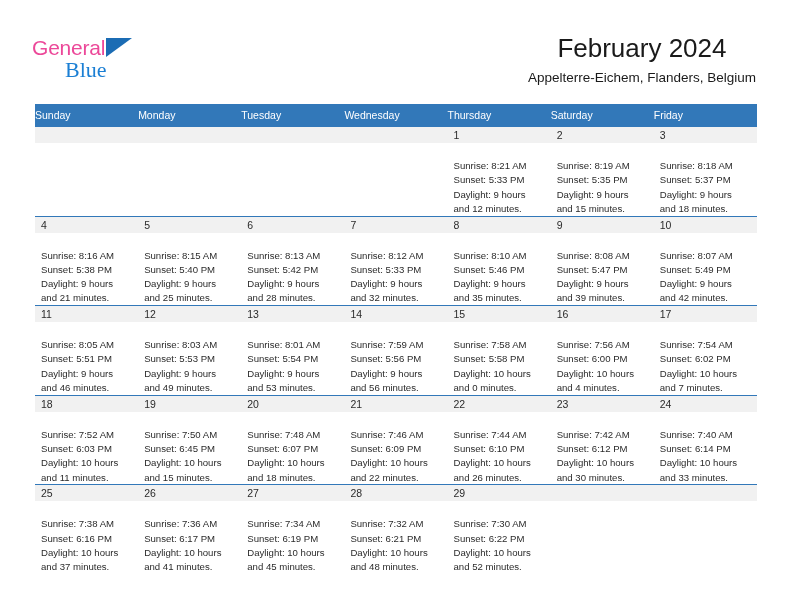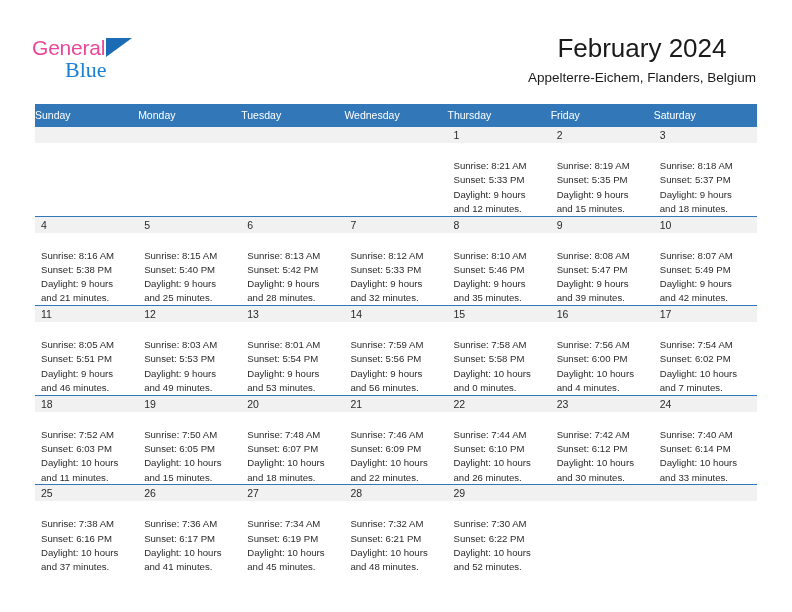--- a/index.html
+++ b/index.html
@@ -175,22 +175,22 @@
   </div>
 
   <div class="calendar">
 
     <div class="weekdays">
       <div class="weekday">Sunday</div>
       <div class="weekday">Monday</div>
       <div class="weekday">Tuesday</div>
       <div class="weekday">Wednesday</div>
       <div class="weekday">Thursday</div>
+      <div class="weekday">Saturday</div>
       <div class="weekday">Friday</div>
-      <div class="weekday">Saturday</div>
     </div>
 
     <div class="week">
       <div class="day empty">
         <div class="daynum"></div>
         <div class="dayinfo">
           <div></div>
           <div></div>
           <div></div>
           <div></div>
@@ -391,21 +391,21 @@
           <div>Sunrise: 7:52 AM</div>
           <div>Sunset: 6:03 PM</div>
           <div>Daylight: 10 hours</div>
           <div>and 11 minutes.</div>
         </div>
       </div>
       <div class="day">
         <div class="daynum">19</div>
         <div class="dayinfo">
           <div>Sunrise: 7:50 AM</div>
-          <div>Sunset: 6:05 PM</div>
+          <div>Sunset: 6:45 PM</div>
           <div>Daylight: 10 hours</div>
           <div>and 15 minutes.</div>
         </div>
       </div>
       <div class="day">
         <div class="daynum">20</div>
         <div class="dayinfo">
           <div>Sunrise: 7:48 AM</div>
           <div>Sunset: 6:07 PM</div>
           <div>Daylight: 10 hours</div>

